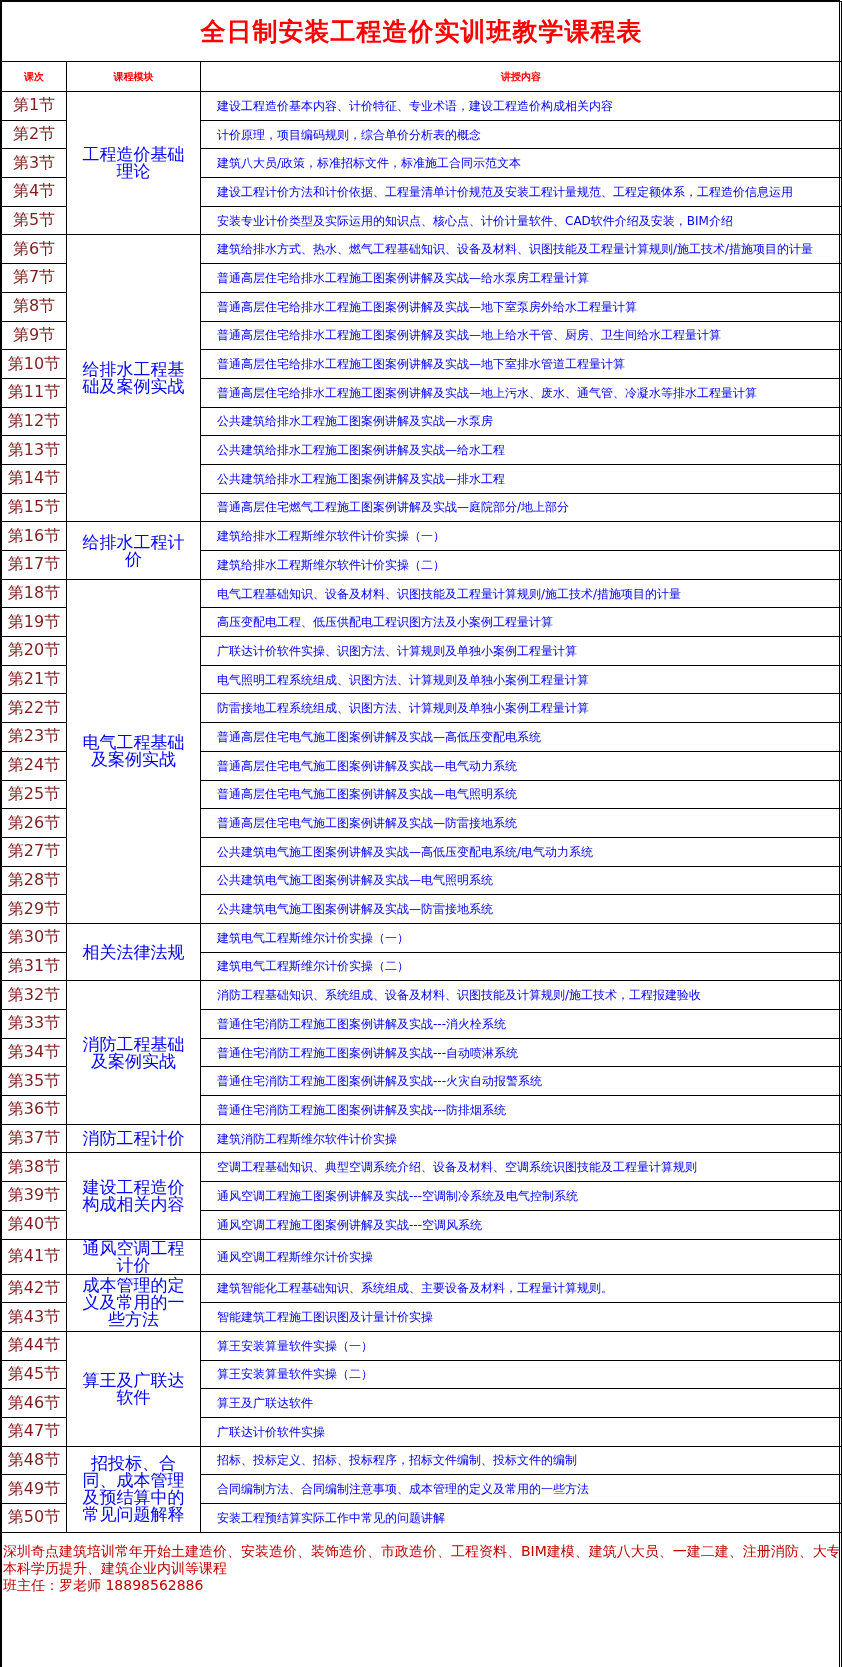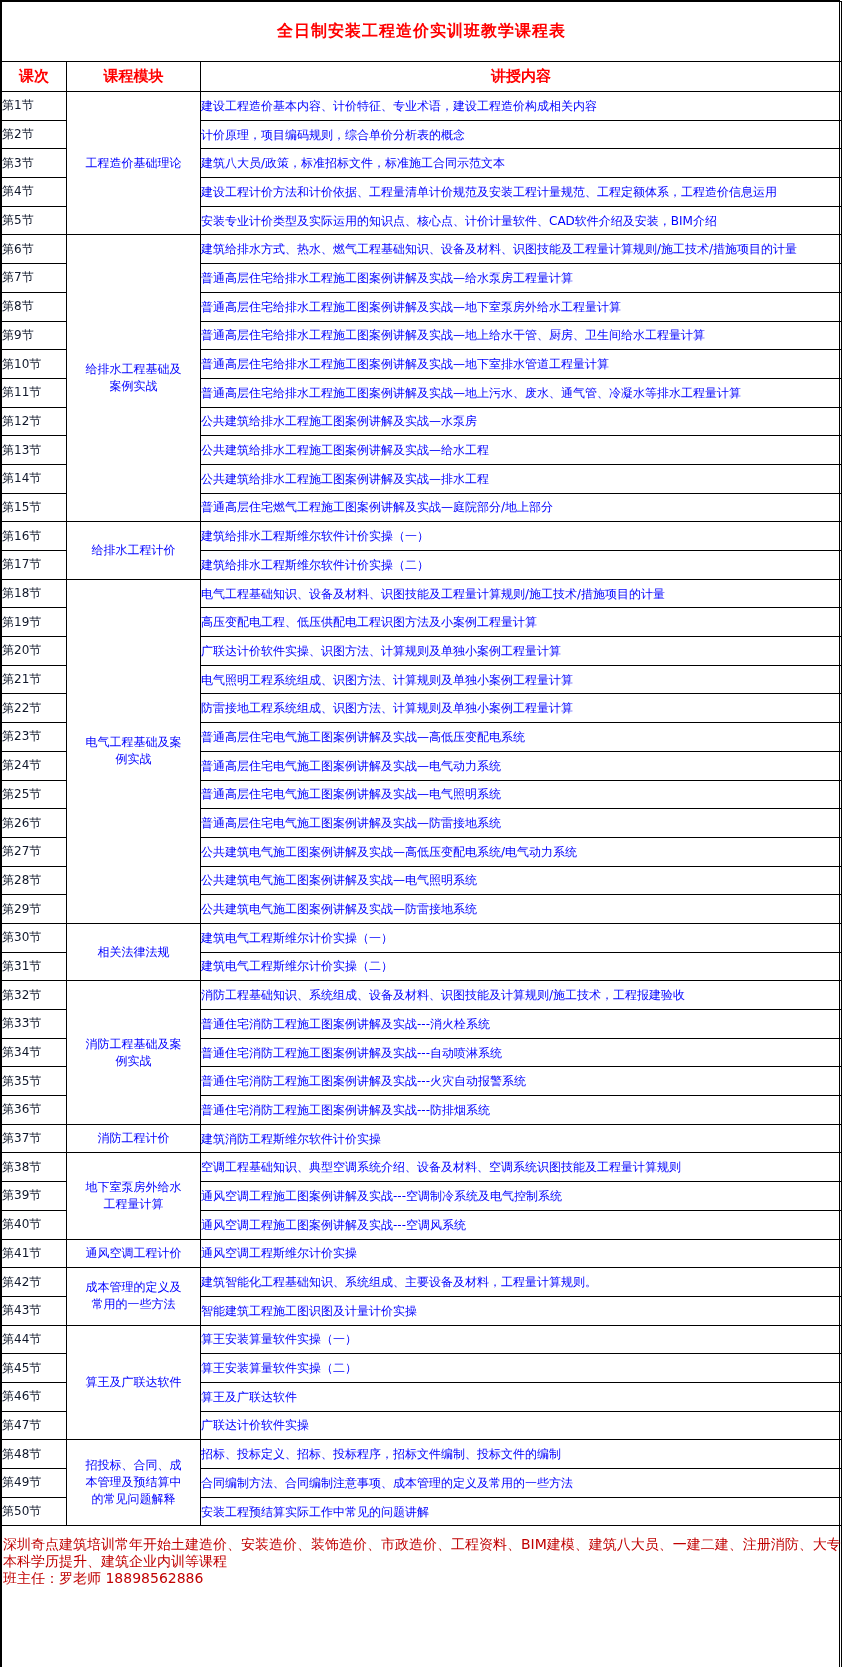--- a/index.html
+++ b/index.html
@@ -1,25 +1,25 @@
 <!DOCTYPE html>
 <html><head>
 <meta charset="utf-8">
 <style>
   html, body { margin:0; padding:0; background:#fff; }
   body { width:842px; height:1667px; font-family:"DejaVu Sans","Liberation Sans",sans-serif; }
   .sheet { position:relative; width:840px; border:1px solid #000; box-sizing:border-box; }
   table { border-collapse:collapse; width:840px; table-layout:fixed; }
   td, th { border:1px solid #000; padding:0; }
-  .title { height:59px; text-align:center; color:#ff0000; font-size:16px; font-weight:bold; letter-spacing:1px; }
-  .hdr th { height:29px; color:#ff0000; font-size:15px; font-weight:bold;margin-left:48px; }
+  .title { height:59px; text-align:center; color:#ff0000; font-size:25px; font-weight:bold; letter-spacing:1px; }
+  .hdr th { height:29px; color:#ff0000; font-size:10px; font-weight:bold;margin-left:48px; }
   tr.row td { height:27.7px; }
-  .num { text-align:left; color:#0f172a; font-size:12px; }
-  .mod { text-align:center; color:#0000ff; font-size:12px; line-height:17px; padding:0 16px; }
-  .content { color:#0000ff; font-size:12px; line-height:14px; padding-left:0; }
+  .num { text-align:center; color:#7f1d1d; font-size:16px; }
+  .mod { text-align:center; color:#0000ff; font-size:17px; line-height:17px; padding:0 8px; }
+  .content { color:#0000ff; font-size:12px; line-height:14px; padding-left:16px; }
   .footer td { height:134px; vertical-align:top; color:#c00000; font-size:14px; line-height:17px; padding:10px 0 0 1px; }
 </style>
 </head>
 <body>
 
 <div class="sheet">
   <table>
     <colgroup>
       <col style="width:65px">
       <col style="width:134px">
@@ -184,21 +184,21 @@
           <td class="num">第36节</td>
           <td class="content">普通住宅消防工程施工图案例讲解及实战---防排烟系统</td>
         </tr>
         <tr class="row">
           <td class="num">第37节</td>
           <td class="mod" rowspan="1">消防工程计价</td>
           <td class="content">建筑消防工程斯维尔软件计价实操</td>
         </tr>
         <tr class="row">
           <td class="num">第38节</td>
-          <td class="mod" rowspan="3">地下室泵房外给水工程量计算</td>
+          <td class="mod" rowspan="3">建设工程造价构成相关内容</td>
           <td class="content">空调工程基础知识、典型空调系统介绍、设备及材料、空调系统识图技能及工程量计算规则</td>
         </tr>
         <tr class="row">
           <td class="num">第39节</td>
           <td class="content">通风空调工程施工图案例讲解及实战---空调制冷系统及电气控制系统</td>
         </tr>
         <tr class="row">
           <td class="num">第40节</td>
           <td class="content">通风空调工程施工图案例讲解及实战---空调风系统</td>
         </tr>

